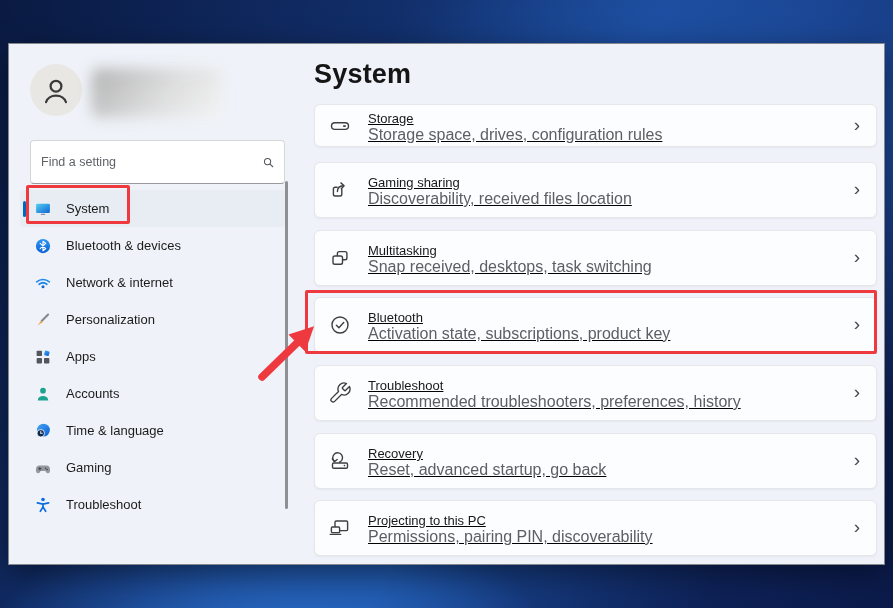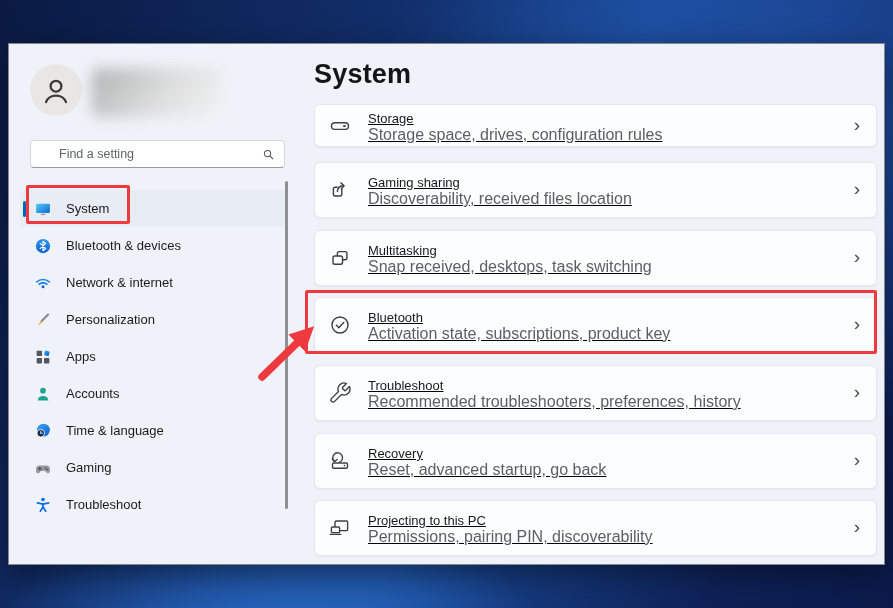--- a/index.html
+++ b/index.html
@@ -21,23 +21,23 @@
   .avatar{
     position:absolute;left:21px;top:20px;width:52px;height:52px;border-radius:50%;
     background:#e9e7e3;display:flex;align-items:center;justify-content:center;
   }
   .name-blur{
     position:absolute;left:82px;top:24px;width:132px;height:50px;border-radius:8px;
     background:linear-gradient(130deg,#b5b5b5 10%,#dcdcdc 55%,#efefef 90%);
     filter:blur(7px);opacity:.9;
   }
   .search{
-    position:absolute;left:21px;top:96px;width:255px;height:28px;box-sizing:border-box;
+    position:absolute;left:21px;top:96px;width:255px;height:44px;box-sizing:border-box;
     background:#ffffff;border:1px solid #d4d6d8;border-bottom-color:#969a9e;border-radius:4px;
-    display:flex;align-items:center;padding:0 8px 0 28px;
+    display:flex;align-items:center;padding:0 8px 0 10px;
   }
   .search input{
     flex:1;border:none;outline:none;background:transparent;
     font-family:inherit;font-size:12.5px;color:#3a3a3a;padding:0;
   }
   .search input::placeholder{color:#5f6368;opacity:1;}
   .nav{position:absolute;left:11px;top:146px;width:266px;}
   .nav-item{
     height:37px;display:flex;align-items:center;padding-left:14px;border-radius:4px;
     position:relative;font-size:13px;color:#1b1b1b;

